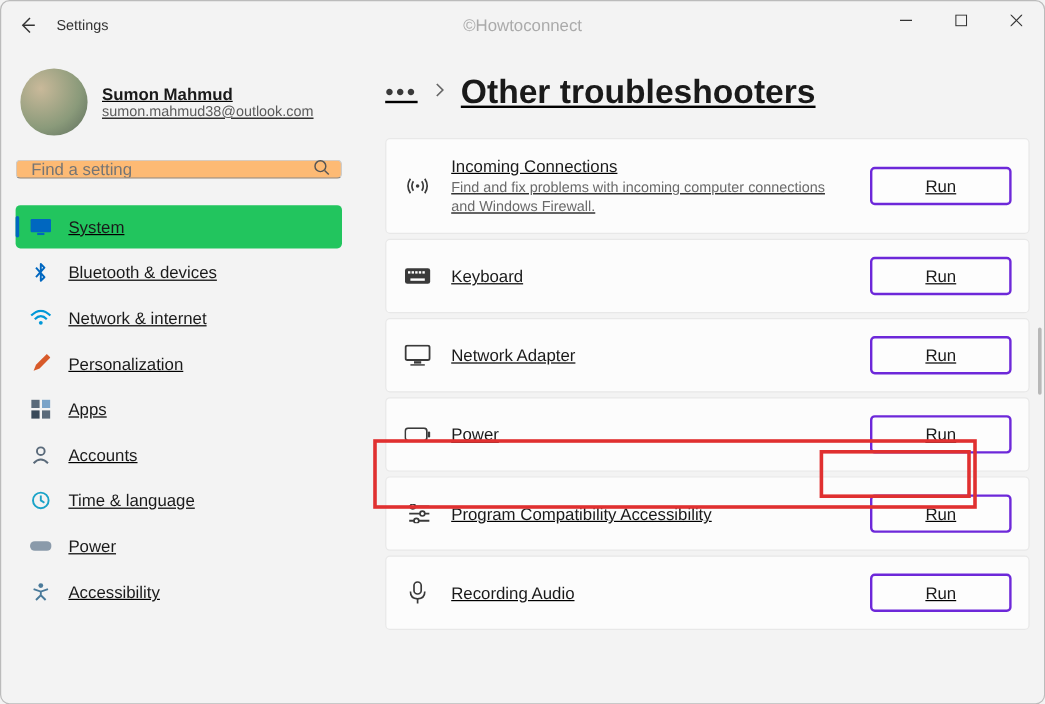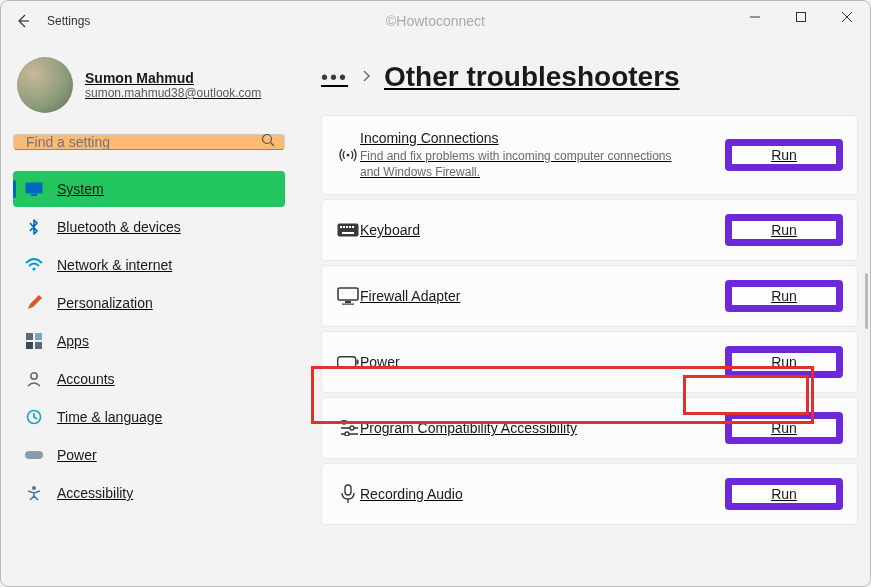--- a/index.html
+++ b/index.html
@@ -24,26 +24,26 @@
     .nav-item { display: flex; align-items: center; gap: 14px; height: 36px; padding: 0 12px; border-radius: 4px; font-size: 14px; color: #1a1a1a; cursor: default; }
     .nav-item.active { background: #22c55e; position: relative; }
     .nav-item.active::before { content: ""; position: absolute; left: 0; top: 9px; bottom: 9px; width: 3px; background: #0067c0; border-radius: 2px; }
     .nav-icon { width: 18px; height: 18px; display: flex; align-items: center; justify-content: center; }
     .content { flex: 1; padding: 20px 12px 10px 20px; overflow-y: auto; position: relative; }
     .breadcrumb-row { display: flex; align-items: center; gap: 14px; margin-bottom: 22px; }
     .bc-more { font-size: 20px; color: #3a3a3a; letter-spacing: 2px; }
     .bc-chevron { color: #666; }
     .page-title { font-size: 28px; font-weight: 600; color: #1a1a1a; }
     .cards { display: flex; flex-direction: column; gap: 4px; }
-    .card { background: #fcfcfc; border: 1px solid #e8e8e8; border-radius: 4px; padding: 14px 14px; display: flex; align-items: center; gap: 0; position: relative; }
+    .card { background: #fcfcfc; border: 1px solid #e8e8e8; border-radius: 4px; padding: 14px 14px; display: flex; align-items: center; gap: 16px; position: relative; }
     .card-icon { width: 24px; height: 24px; display: flex; align-items: center; justify-content: center; flex-shrink: 0; color: #3a3a3a; }
     .card-body { flex: 1; }
     .card-title { font-size: 14px; color: #1a1a1a; }
     .card-desc { font-size: 12px; color: #6a6a6a; margin-top: 2px; max-width: 330px; line-height: 1.35; }
-    .run-btn { width: 118px; height: 32px; border: 7px solid #6d28d9; border-radius: 4px; background: #fdfdfd; font-size: 14px; color: #1a1a1a; display: flex; align-items: center; justify-content: center; cursor: default; }
+    .run-btn { width: 118px; height: 32px; border: 2px solid #6d28d9; border-radius: 4px; background: #fdfdfd; font-size: 14px; color: #1a1a1a; display: flex; align-items: center; justify-content: center; cursor: default; }
     .highlight-box { position: absolute; border: 3px solid #e03030; pointer-events: none; }
     .scrollbar-track { position: absolute; right: 2px; top: 272px; width: 3px; height: 56px; background: #b8b8b8; border-radius: 2px; }
   </style>
 </head>
 <body>
 
 <div class="window">
 
   <div class="titlebar">
     <div class="back-btn">
@@ -225,21 +225,21 @@
 
         <div class="card">
           <div class="card-icon">
               <svg width="22" height="18" viewBox="0 0 22 18">
                 <rect x="1" y="1" width="20" height="12" rx="1.5" stroke="#3a3a3a" stroke-width="1.6" fill="none"></rect>
                 <rect x="8" y="14" width="6" height="2" fill="#3a3a3a"></rect>
                 <rect x="5" y="16.5" width="12" height="1.2" fill="#3a3a3a"></rect>
               </svg>
             </div>
           <div class="card-body">
-            <div class="card-title">Firewall Adapter</div>
+            <div class="card-title">Network Adapter</div>
           </div>
           <div class="run-btn">
               <span>Run</span>
             </div>
         </div>
 
         <div class="card">
           <div class="card-icon">
               <svg width="22" height="12" viewBox="0 0 22 12">
                 <rect x="0.7" y="0.7" width="18" height="10.6" rx="2.5" stroke="#3a3a3a" stroke-width="1.4" fill="none"></rect>

